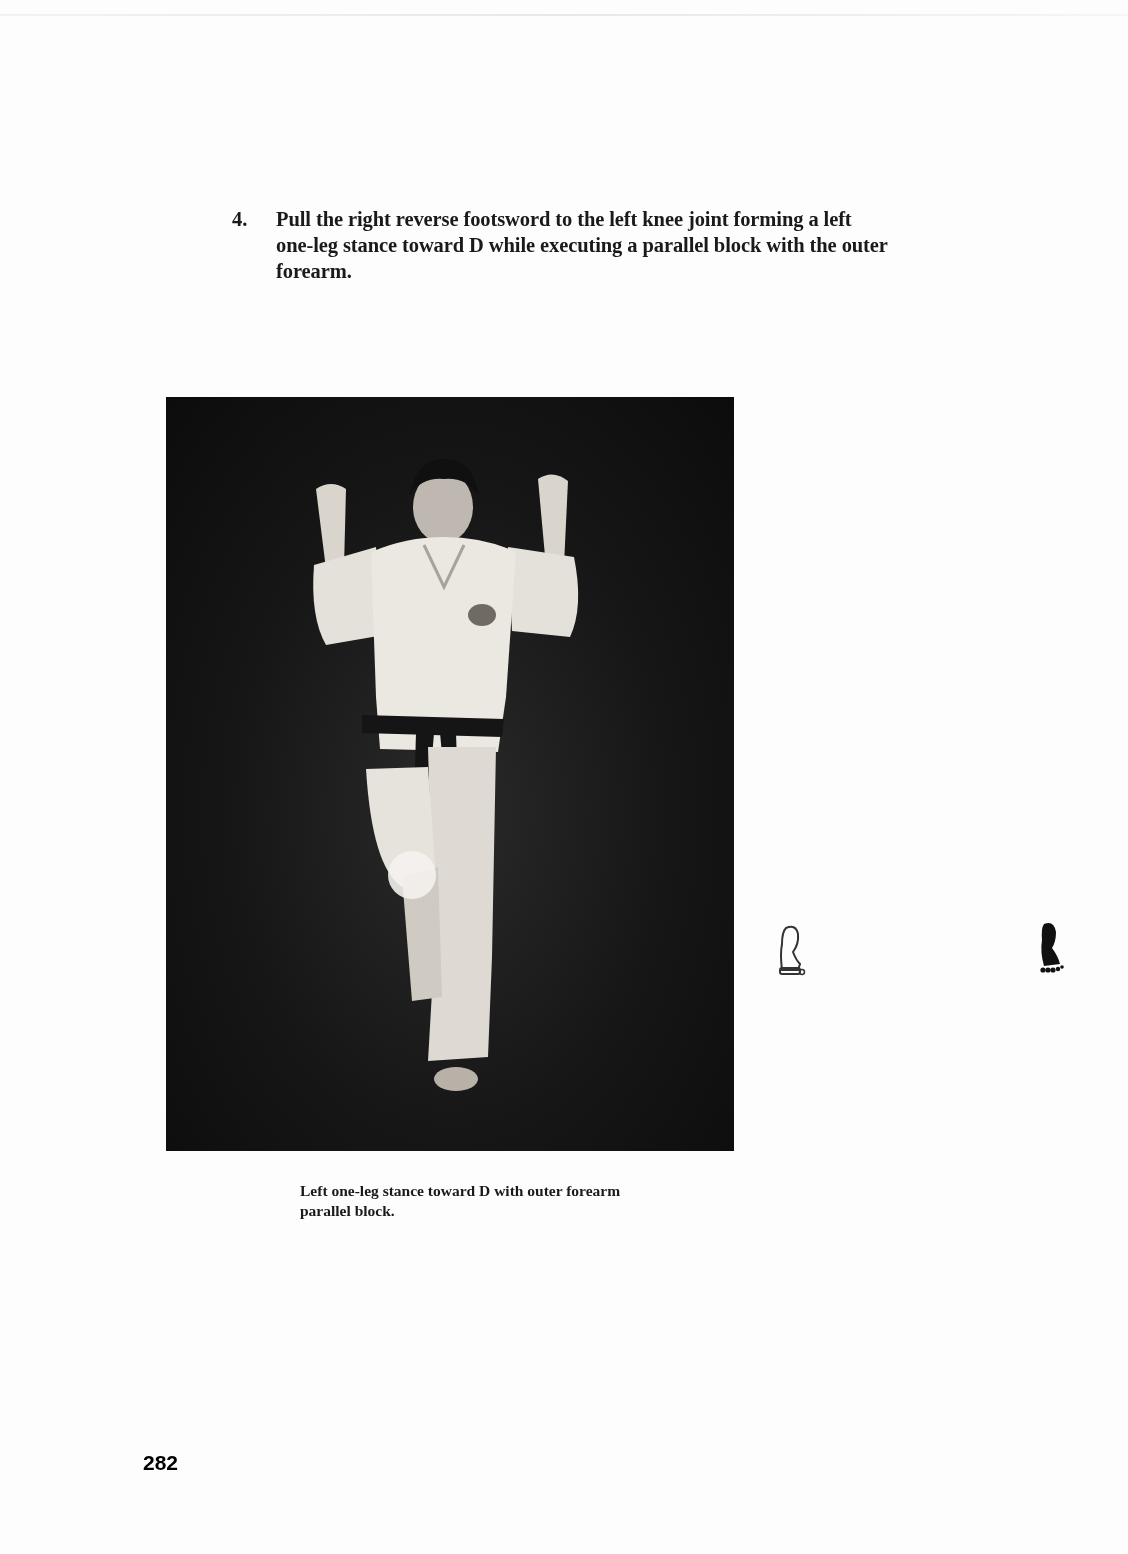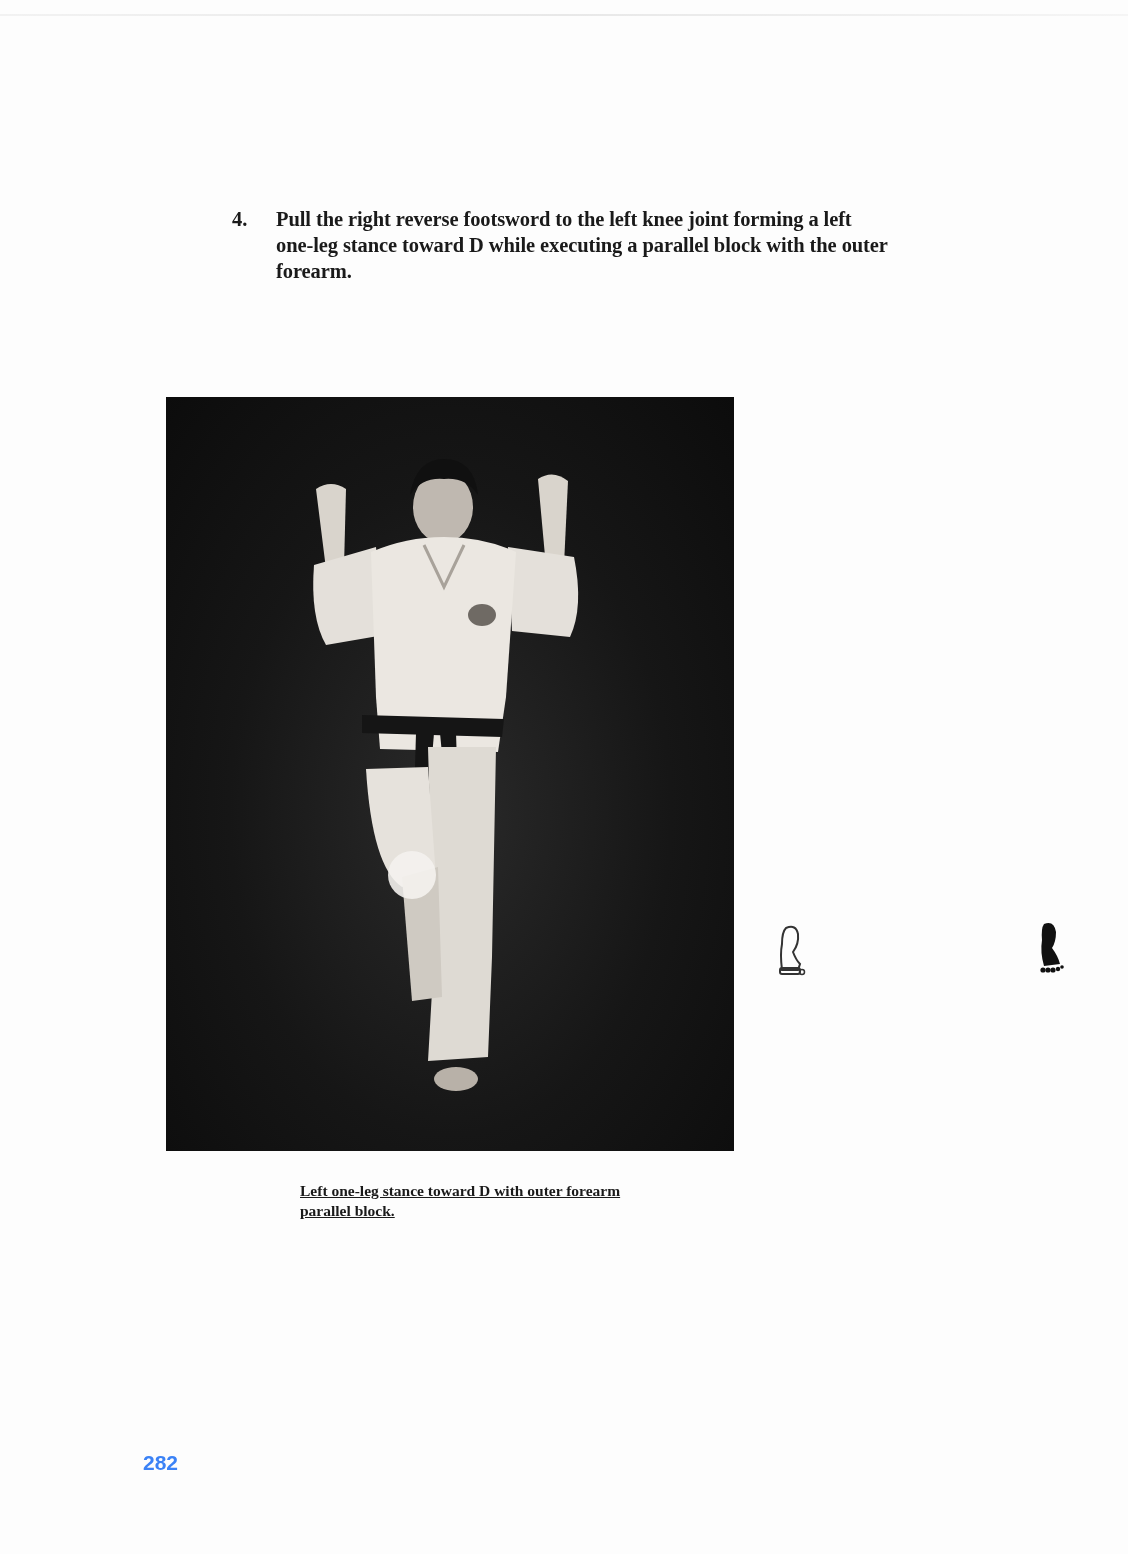--- a/index.html
+++ b/index.html
@@ -57,21 +57,20 @@
       left: 0; top: 0;
     }
     .caption {
       position: absolute;
       left: 300px;
       top: 1181px;
       width: 340px;
       font-size: 15.5px;
       line-height: 20px;
       font-weight: bold;
-      text-decoration: underline;
     }
     .foot {
       position: absolute;
     }
     .foot-outline {
       left: 776px;
       top: 924px;
       width: 30px;
       height: 56px;
     }
@@ -81,21 +80,21 @@
       width: 30px;
       height: 58px;
     }
     .page-number {
       position: absolute;
       left: 143px;
       top: 1451px;
       font-family: "Liberation Sans", "DejaVu Sans", sans-serif;
       font-size: 21px;
       font-weight: bold;
-      color: #3b82f6;
+      color: #000000;
     }
   </style>
 </head>
 <body>
 
 <div class="page">
   <div class="top-edge"></div>
 
   <div class="instruction">
     <span class="step-num">4.</span>

